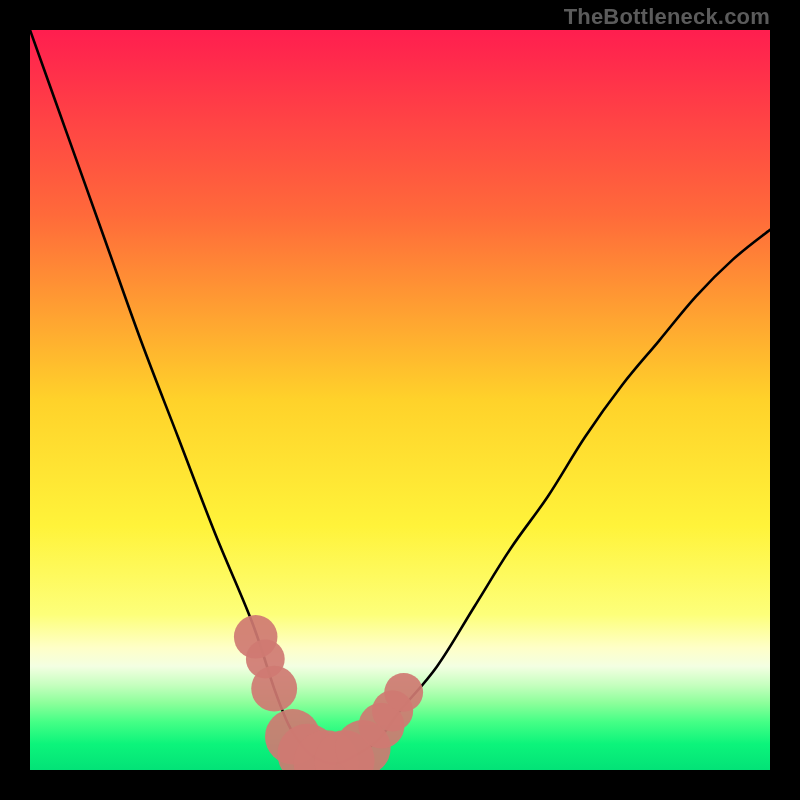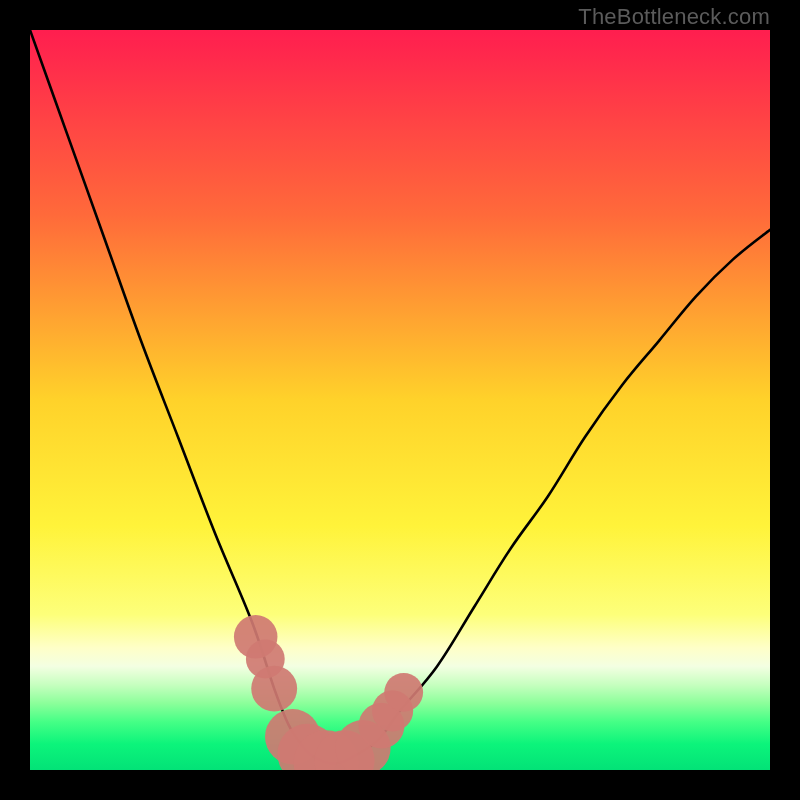--- a/index.html
+++ b/index.html
@@ -22,21 +22,21 @@
   .gradient {
     position: absolute;
     left: 0; top: 0; right: 0; bottom: 0;
   }
   .watermark {
     position: absolute;
     top: 4px;
     right: 30px;
     color: #5b5b5b;
     font-size: 22px;
-    font-weight: 400;
+    font-weight: 700;
     letter-spacing: 0.2px;
   }
   svg.curve {
     position: absolute;
     left: 0; top: 0;
     width: 740px;
     height: 740px;
     overflow: visible;
   }
   .marker {

